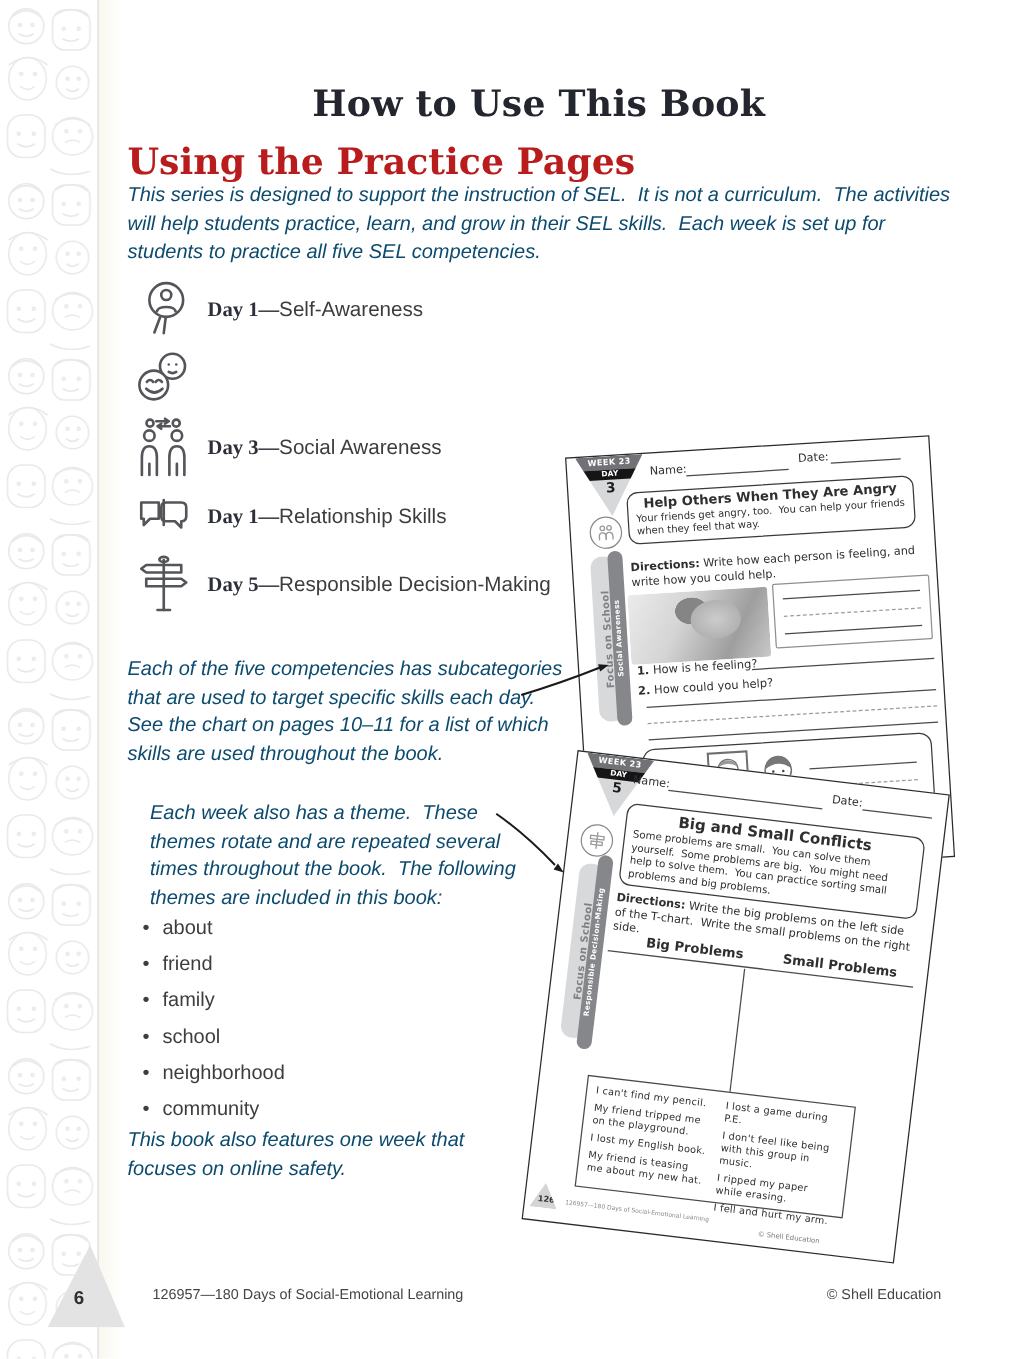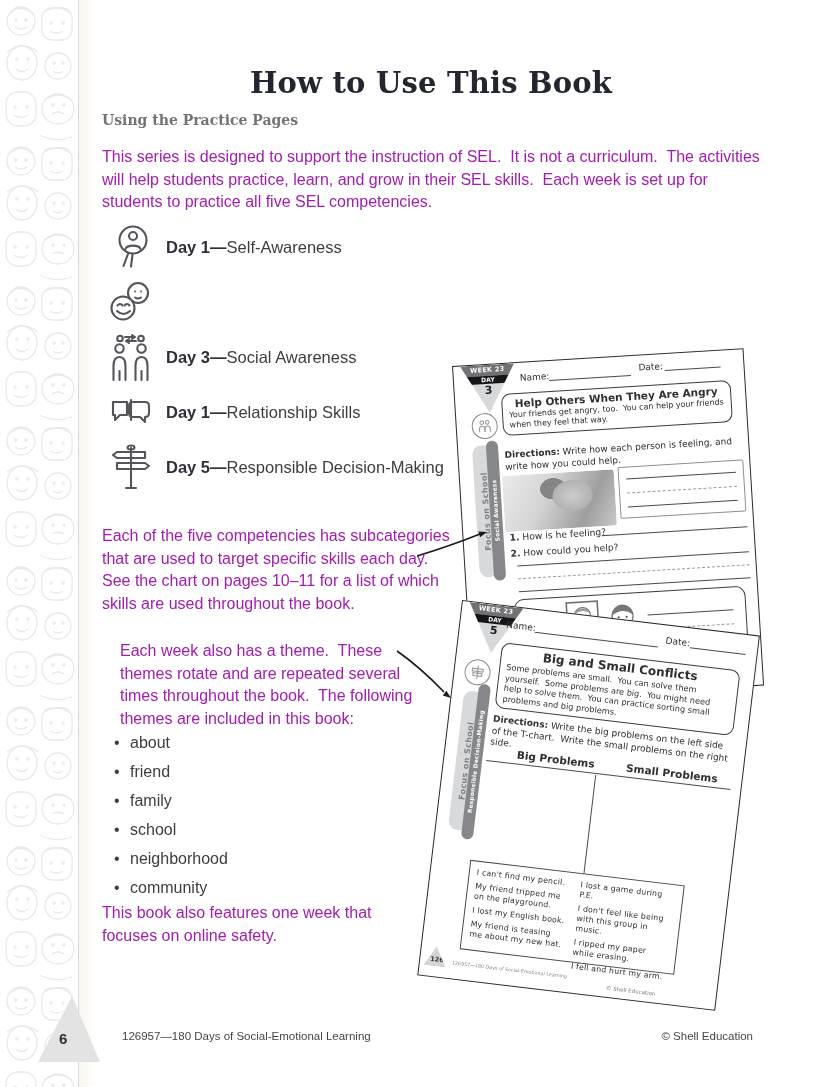--- a/index.html
+++ b/index.html
@@ -11,33 +11,33 @@
   .deco { position:absolute; left:0; top:0; width:78px; height:1087px; }
   .deco-border { position:absolute; left:78px; top:0; width:1px; height:1087px; background:#d9d9d9; }
   .gutter { position:absolute; left:79px; top:0; width:18px; height:1087px;
             background:linear-gradient(to right, rgba(246,240,226,.55), rgba(255,255,255,0)); }
 
   
   .title { position:absolute; left:100px; top:66px; width:662px; text-align:center;
            font-family:"DejaVu Serif",serif; font-weight:bold; font-size:29px; color:#23262e;
            letter-spacing:.2px; }
   .section { position:absolute; left:102px; top:112px; font-family:"DejaVu Serif",serif;
-             font-weight:bold; font-size:14px; color:#737373; }
-  .para { font-size:16px; line-height:1.42; white-space:pre-wrap; color:#a21caf; }
+             font-weight:bold; font-size:29px; color:#b91c1c; }
+  .para { font-size:16px; line-height:1.42; white-space:pre-wrap; color:#0c4a6e;font-style:italic; }
   .intro { position:absolute; left:102px; top:146px; width:660px; }
   .p-sub { position:absolute; left:102px; top:525px; width:352px; }
   .p-theme { position:absolute; left:120px; top:640px; width:314px; }
   .p-online { position:absolute; left:102px; top:902px; width:312px; }
 
   .days { position:absolute; left:104px; top:220px; }
   .day-row { display:flex; align-items:center; height:55px; }
   .dicon { width:54px; display:flex; justify-content:center; align-items:center; }
   .dicon svg { stroke:#53555a; fill:none; stroke-width:2.1; stroke-linecap:round; stroke-linejoin:round; }
   .dtext { font-size:16.5px; margin-left:8px; }
-  .dtext b { color:#2d3038; }
+  .dtext b { color:#2d3038;font-family:Liberation Serif, serif; }
 
   .themes { position:absolute; left:130px; top:728px; list-style:none; }
   .themes li { position:relative; font-size:16px; line-height:29px; color:#3d3d3f; }
   .themes li::before { content:"•"; position:absolute; left:-16px; color:#3d3d3f; }
 
   
   .ftri { position:absolute; left:38px; top:996px; width:62px; height:66px; background:#e3e3e4;
           clip-path:polygon(55% 0, 0 100%, 100% 100%); }
   .ftri span { position:absolute; left:21px; top:34px; font-weight:bold; font-size:15px; color:#2f2f31; }
   .fleft { position:absolute; left:122px; top:1030px; font-size:11.5px; color:#454547; }

